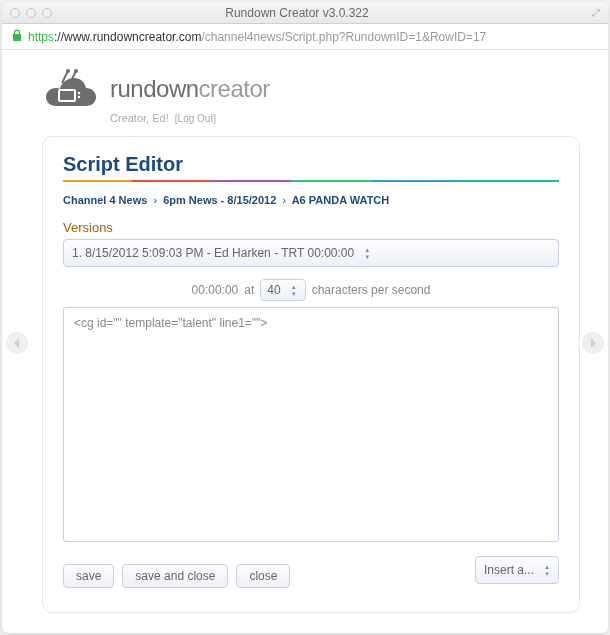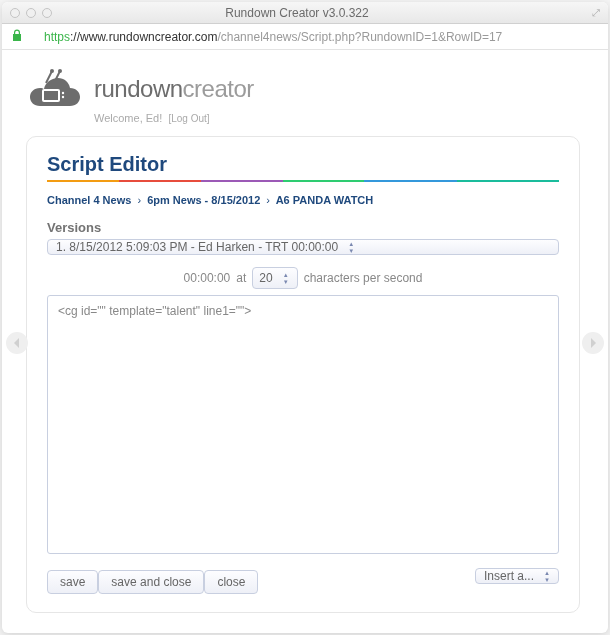--- a/index.html
+++ b/index.html
@@ -38,28 +38,28 @@
     }
     .expand-icon { margin-left: auto; font-size: 10px; color: #aaa; }
     .urlbar {
       height: 26px;
       border-bottom: 1px solid #e3e3e3;
       display: flex;
       align-items: center;
       padding: 0 10px;
       font-size: 12px;
       color: #9a9a9a;
-      gap: 22px;
+      gap: 6px;
     }
     .lock-icon { color: #3ab54a; font-size: 12px; }
     .url-https { color: #3ab54a; }
     .url-domain { color: #333; }
     .content-area {
       flex: 1;
-      padding: 18px 28px 20px 24px;
+      padding: 18px 28px 20px 40px;
       position: relative;
       display: flex;
       flex-direction: column;
     }
     .header-block { display: flex; align-items: center; gap: 10px; margin-bottom: 12px; }
     .logo-cloud { position: relative; width: 58px; height: 42px; }
     .logo-cloud svg { display: block; }
     .brand { font-size: 24px; font-weight: 300; color: #9b9b9b; letter-spacing: -0.5px; }
     .brand strong { color: #6d6d6d; font-weight: 500; }
     .welcome-line { font-size: 11px; color: #aaa; margin-left: 68px; margin-top: -10px; margin-bottom: 12px; }
@@ -75,27 +75,27 @@
     .panel-title {
       font-size: 20px; color: #1f497d; font-weight: 600; margin-bottom: 4px;
     }
     .rainbow-hr {
       height: 2px; width: 100%;
       background: linear-gradient(90deg,#f39c12 0%,#f39c12 14%,#e74c3c 14%,#e74c3c 30%,#9b59b6 30%,#9b59b6 46%,#2ecc71 46%,#2ecc71 62%,#3498db 62%,#3498db 80%,#1abc9c 80%,#1abc9c 100%);
       margin-bottom: 12px;
     }
     .breadcrumb { font-size: 11px; color: #1f497d; font-weight: 600; margin-bottom: 14px; }
     .sep { color: #1f497d; padding: 0 3px; font-weight: 400; }
-    .versions-label { font-size: 13px; color: #737373; font-weight: 700; margin-bottom: 4px; }
+    .versions-label { font-size: 13px; color: #a16207; font-weight: 400; margin-bottom: 4px; }
     .selectish {
       display: inline-flex; align-items: center;
       border: 1px solid #c8cfe0; border-radius: 4px;
       background: linear-gradient(#fdfdff,#eef0f7);
       font-size: 12px; color: #666;
-      height: 16px; padding: 0 4px 0 8px;
+      height: 28px; padding: 0 4px 0 8px;
       margin-bottom: 12px;
       cursor: pointer;
     }
     .selectish-small {
       display: inline-flex; align-items: center;
       border: 1px solid #c8cfe0; border-radius: 4px;
       background: linear-gradient(#fdfdff,#eef0f7);
       font-size: 12px; color: #666;
       height: 22px; padding: 0 4px 0 6px;
       cursor: pointer;
@@ -113,21 +113,21 @@
       flex: 1;
       border: 1px solid #c8cfe0; border-radius: 3px;
       background: #fff;
       padding: 8px 10px;
       font-size: 12px; color: #888;
       resize: none; outline: none;
       font-family: inherit;
       min-height: 190px;
     }
     .button-row {
-      display: flex; gap: 0; margin-top: 14px; align-items: center;
+      display: flex; gap: 8px; margin-top: 14px; align-items: center;
     }
     .btn {
       border: 1px solid #c8cfe0; border-radius: 4px;
       background: linear-gradient(#fdfdff,#eef0f7);
       font-size: 12px; color: #666;
       height: 24px; padding: 0 12px;
       cursor: pointer;
     }
     .spacer { flex: 1; }
     .nav-arrow {
@@ -189,21 +189,21 @@
           <rect x="18" y="23" width="14" height="9" fill="#6d6d6d"></rect>
           <circle cx="37" cy="25" r="1.2" fill="#fff"></circle>
           <circle cx="37" cy="29" r="1.2" fill="#fff"></circle>
         </svg>
       </div>
       <div class="brand">
         <strong>rundown</strong><span>creator</span>
       </div>
     </div>
     <div class="welcome-line">
-      <span>Welcome, Ed!</span>&nbsp;&nbsp;<a href="#">[Log Out]</a>
+      <span>Creator, Ed!</span>&nbsp;&nbsp;<a href="#">[Log Out]</a>
     </div>
 
     <div class="panel">
       <div class="panel-title">Script Editor</div>
       <div class="rainbow-hr"></div>
 
       <div class="breadcrumb">
         <span>Channel 4 News</span>
         <span class="sep">›</span>
         <span>6pm News - 8/15/2012</span>
@@ -214,21 +214,21 @@
       <div class="versions-label">Versions</div>
       <div class="selectish">
         <span>1. 8/15/2012 5:09:03 PM - Ed Harken - TRT 00:00:00</span>
         <span class="stepper-knob">▴<br>▾</span>
       </div>
 
       <div class="cps-row">
         <span>00:00:00</span>
         <span>at</span>
         <span class="selectish-small">
-          <span>20</span>
+          <span>40</span>
           <span class="stepper-knob">▴<br>▾</span>
         </span>
         <span>characters per second</span>
       </div>
 
       <textarea class="editor" style="">&lt;cg id="" template="talent" line1=""&gt;</textarea>
 
       <div class="button-row">
         <button class="btn">save</button>
         <button class="btn">save and close</button>

